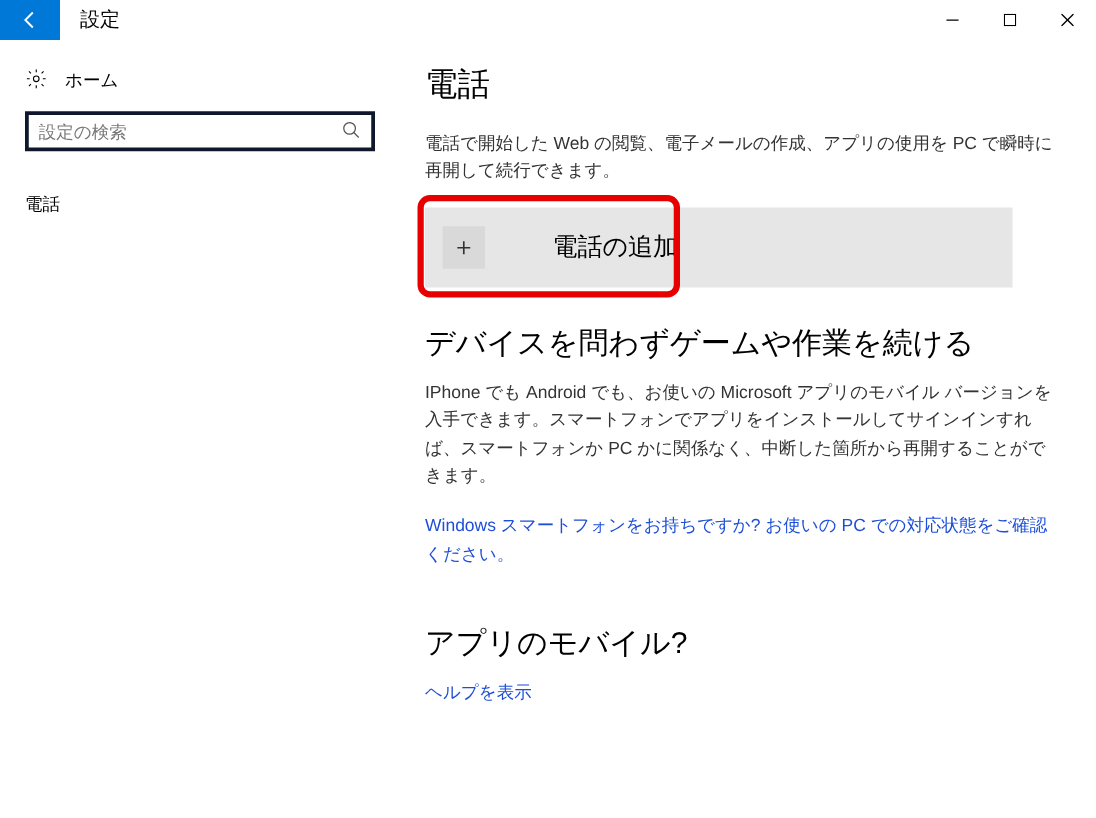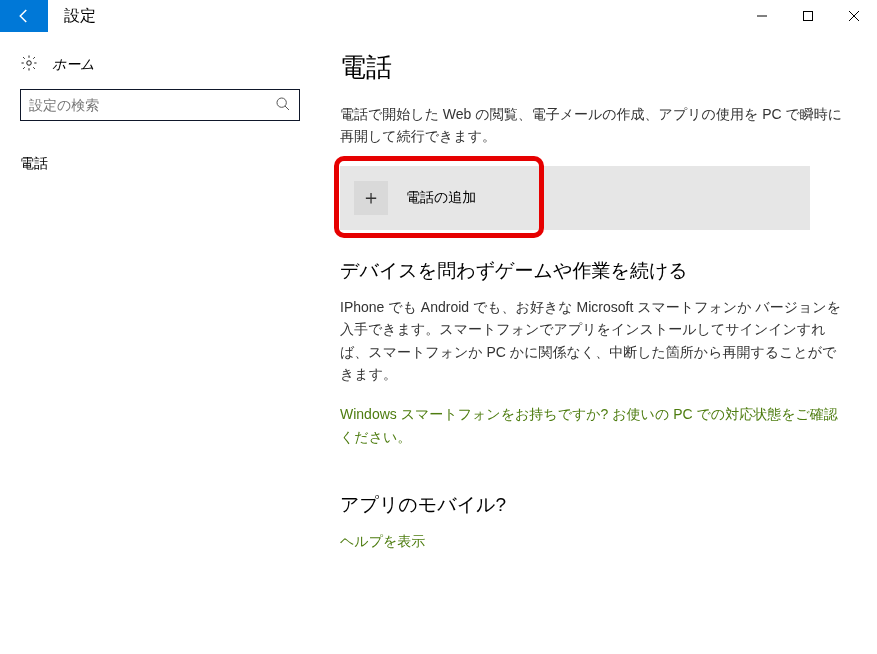--- a/index.html
+++ b/index.html
@@ -10,39 +10,39 @@
 .back-btn svg { width: 18px; height: 18px; fill: none; stroke: #fff; stroke-width: 2; }
 .title { margin-left: 16px; font-size: 16px; flex: 1; }
 .win-controls { display: flex; }
 .win-btn { width: 46px; height: 32px; display: flex; align-items: center; justify-content: center; cursor: pointer; }
 .win-btn svg { width: 10px; height: 10px; stroke: #000; stroke-width: 1; fill: none; }
 
 .content { display: flex; height: calc(100% - 32px); }
 .sidebar { width: 320px; padding: 14px 20px 0 20px; }
 .home-row { display: flex; align-items: center; gap: 14px; padding: 8px 0 14px 0; cursor: pointer; }
 .gear-icon svg { width: 18px; height: 18px; stroke: #000; stroke-width: 1.2; fill: none; }
-.home-label { font-size: 14px; font-style: italic; }
-.search-box { display: flex; align-items: center; border: 1px solid #0f172a; height: 32px; padding: 0 8px; margin-bottom: 28px; }
+.home-label { font-size: 14px; }
+.search-box { display: flex; align-items: center; border: 3px solid #0f172a; height: 32px; padding: 0 8px; margin-bottom: 28px; }
 .search-input { flex: 1; border: none; outline: none; font-size: 14px; color: #333; background: transparent; }
 .search-input::placeholder { color: #777; }
 .search-icon svg { width: 16px; height: 16px; stroke: #555; stroke-width: 1.5; fill: none; }
 .side-item { font-size: 14px; padding: 6px 0; cursor: pointer; }
 
 .main { flex: 1; padding: 18px 30px 0 20px; overflow: auto; }
 .h1 { font-size: 26px; font-weight: 400; margin-bottom: 18px; }
 .para { font-size: 14px; color: #333; line-height: 1.6; margin-bottom: 18px; }
 
 .add-phone-wrap { position: relative; margin-bottom: 28px; }
 .add-phone-bar { background: #e6e6e6; height: 64px; display: flex; align-items: center; padding-left: 14px; width: 470px; }
 .plus-box { width: 34px; height: 34px; background: #d9d9d9; display: flex; align-items: center; justify-content: center; margin-right: 18px; font-size: 20px; color: #333; }
-.add-phone-label { font-size: 14px; }
+.add-phone-label { font-size: 20px; margin-left: 36px; }
 .red-highlight { position: absolute; border: 5px solid #e60000; border-radius: 10px; top: -10px; left: -6px; width: 210px; height: 82px; pointer-events: none; }
 
-.h2 { font-size: 19px; font-weight: 400; margin-bottom: 12px; }
-.link { color: #4d7c0f; font-size: 14px; cursor: pointer; line-height: 1.6; }
+.h2 { font-size: 24px; font-weight: 400; margin-bottom: 12px; }
+.link { color: #1d4ed8; font-size: 14px; cursor: pointer; line-height: 1.6; }
 .section { margin-bottom: 44px; }
 </style>
 </head>
 <body>
 
 <div class="titlebar">
   <div class="back-btn">
     <svg viewBox="0 0 24 24">
         <path d="M15 4 L7 12 L15 20"></path>
       </svg>
@@ -98,21 +98,21 @@
     <div class="add-phone-wrap">
       <div class="add-phone-bar">
         <div class="plus-box">＋</div>
         <span class="add-phone-label">電話の追加</span>
       </div>
       <div class="red-highlight"></div>
     </div>
 
     <div class="section">
       <div class="h2">デバイスを問わずゲームや作業を続ける</div>
-      <div class="para">IPhone でも Android でも、お好きな Microsoft スマートフォンか バージョンを入手できます。スマートフォンでアプリをインストールしてサインインすれば、スマートフォンか PC かに関係なく、中断した箇所から再開することができます。</div>
+      <div class="para">IPhone でも Android でも、お使いの Microsoft アプリのモバイル バージョンを入手できます。スマートフォンでアプリをインストールしてサインインすれば、スマートフォンか PC かに関係なく、中断した箇所から再開することができます。</div>
       <div class="link">Windows スマートフォンをお持ちですか? お使いの PC での対応状態をご確認ください。</div>
     </div>
 
     <div class="section">
       <div class="h2">アプリのモバイル?</div>
       <div class="link">ヘルプを表示</div>
     </div>
 
   </div>
 </div>

